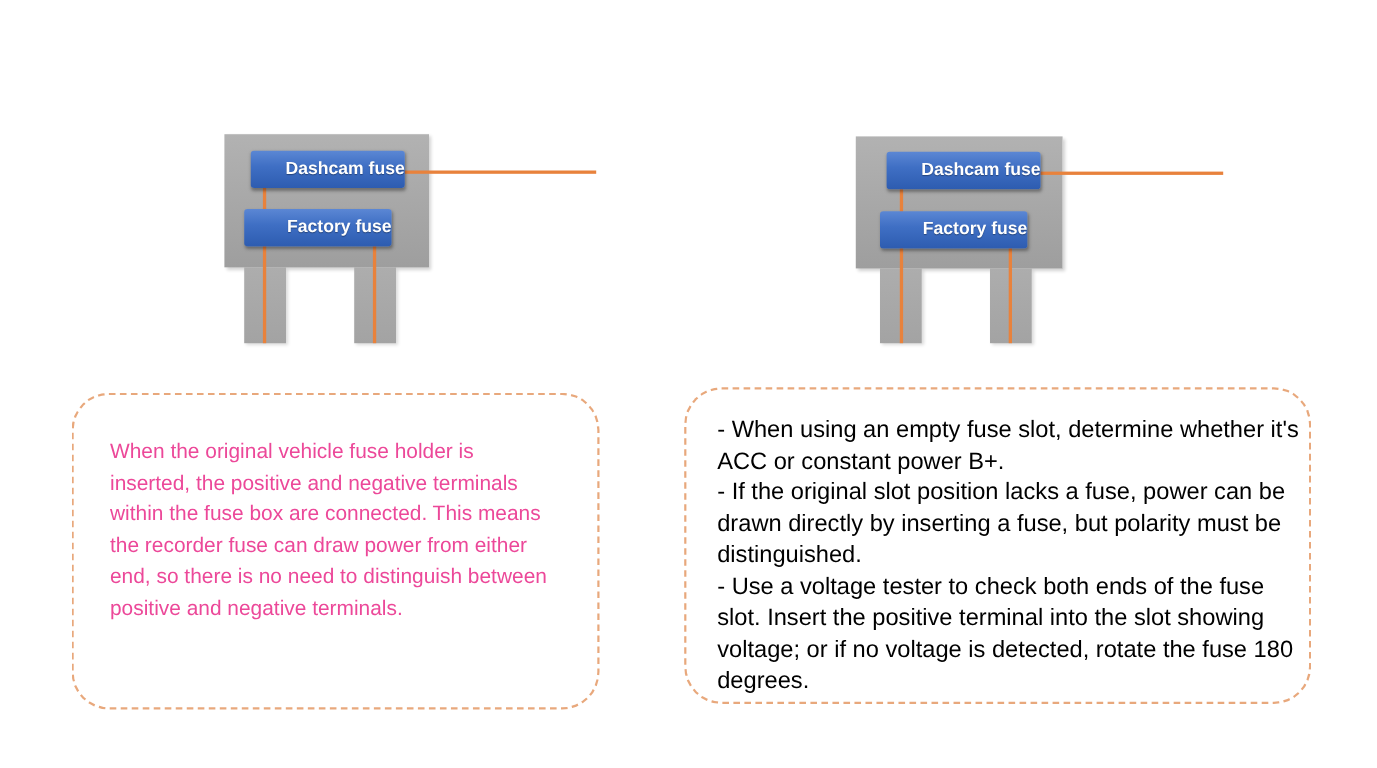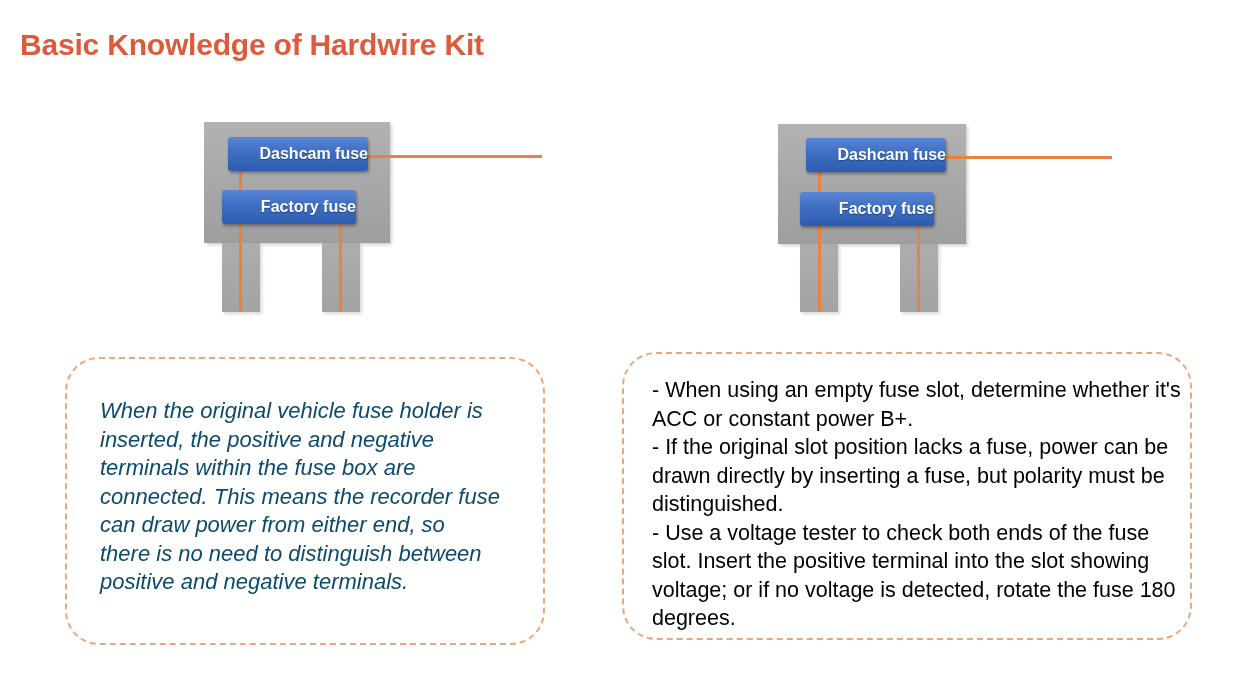--- a/index.html
+++ b/index.html
@@ -69,37 +69,35 @@
     border:2px dashed #E8A87C;
     border-radius:34px;
     box-sizing:border-box;
     background:transparent;
   }
   .notetext{
     position:absolute;
     white-space:pre-wrap;
   }
   .note-left .notetext{
-    color:#0c4a6e;
-    font-size:22px;
+    color:#ec4899;
+    font-size:19px;
     line-height:28.5px;
-    font-style:italic;
   }
   .note-right .notetext{
     color:#000000;
     font-size:21.5px;
     line-height:28.5px;
   }
 </style>
 </head>
 <body>
 
 <div id="slide">
 
-  <div class="title">Basic Knowledge of Hardwire Kit</div>
 
   <div class="diagram" style="left:204px; top:122px; width:340px; height:195px;">
 
     <div class="housing" style="left:0px; top:0px; width:186px; height:121px;"></div>
 
     <div class="leg" style="left:18px; top:121px; width:38px; height:69px;"></div>
     <div class="leg" style="left:118px; top:121px; width:38px; height:69px;"></div>
 
     <div class="wire-v" style="left:35px; top:48px; height:142px;"></div>
     <div class="wire-v" style="left:135px; top:100px; height:90px;"></div>

